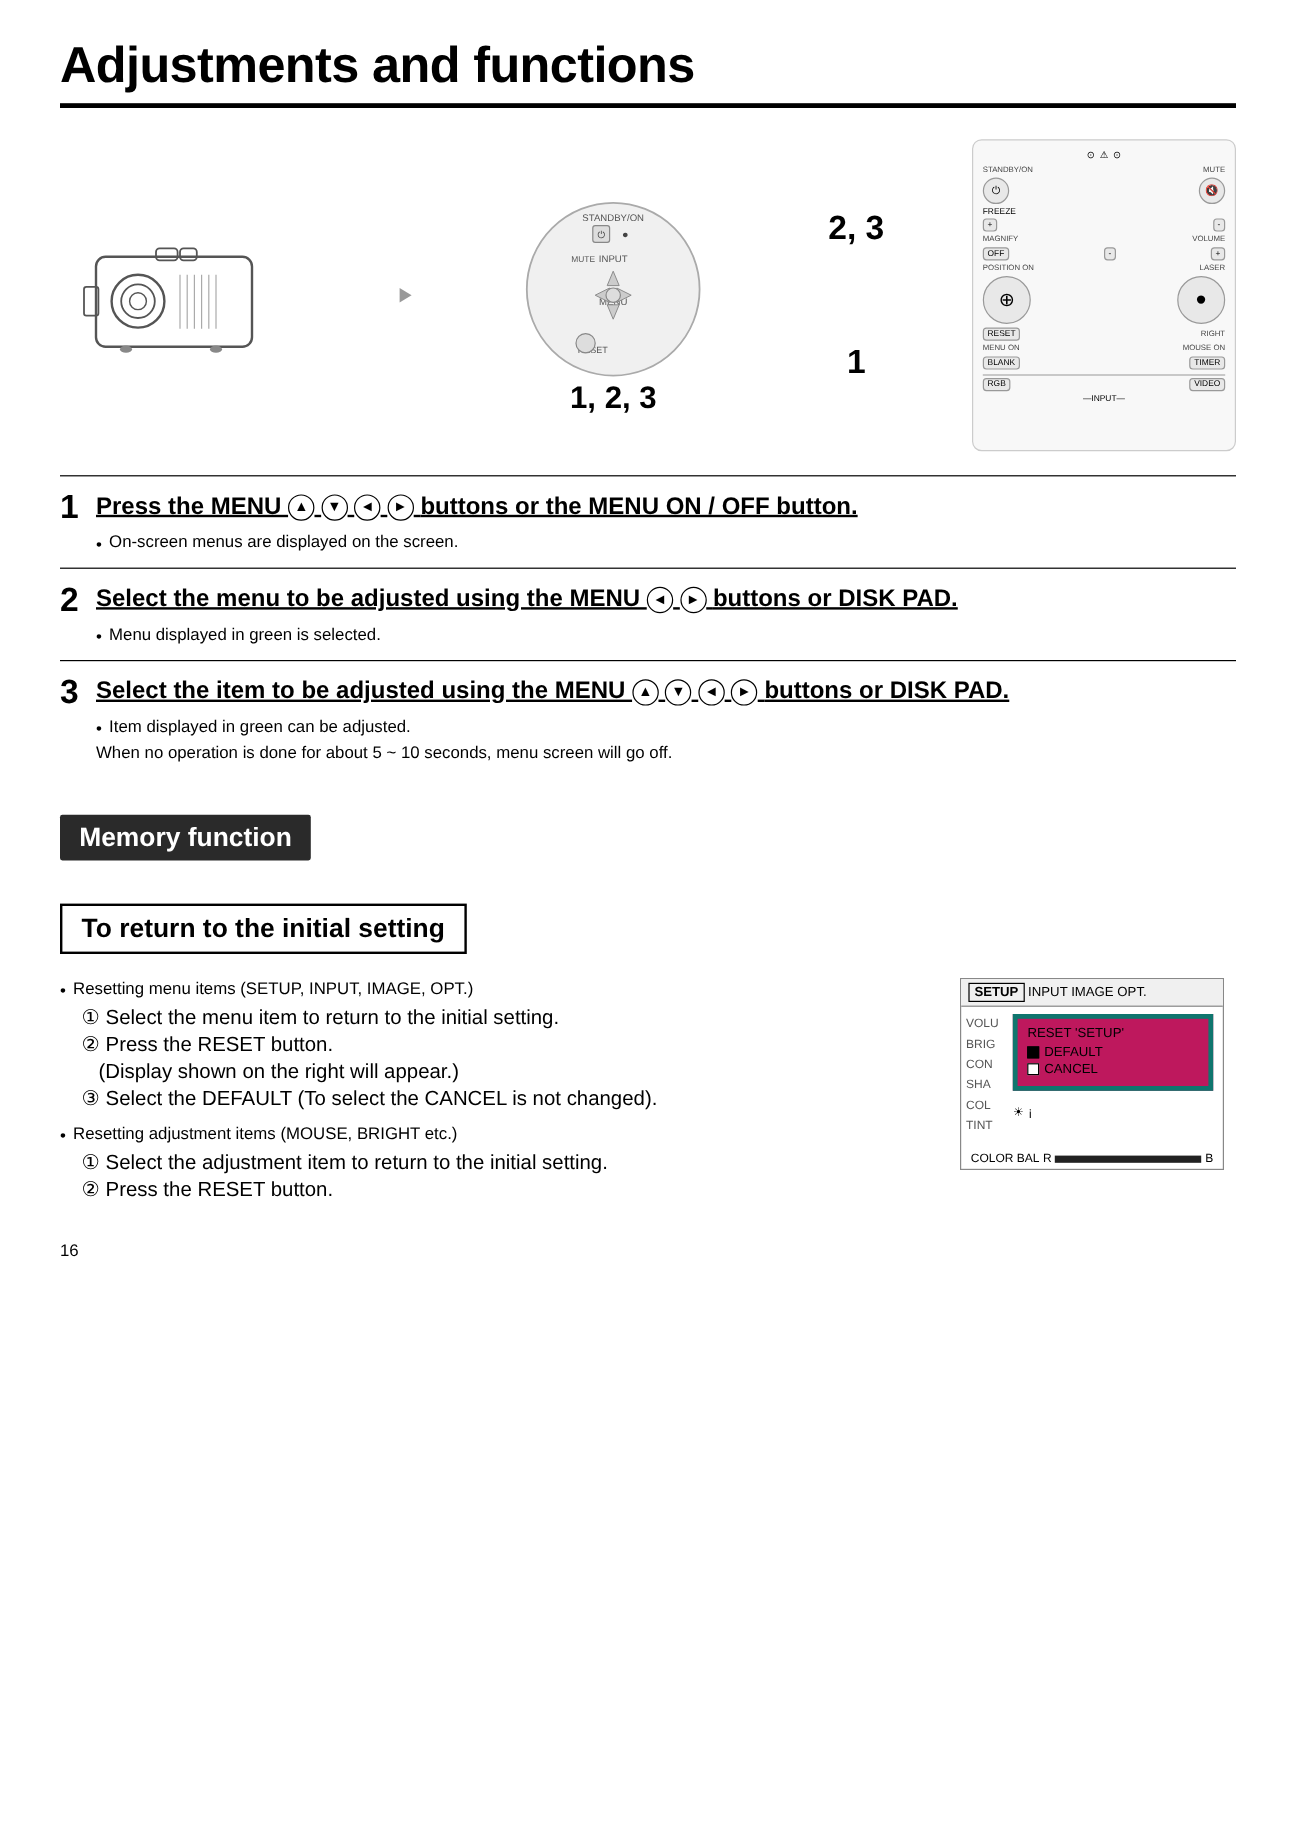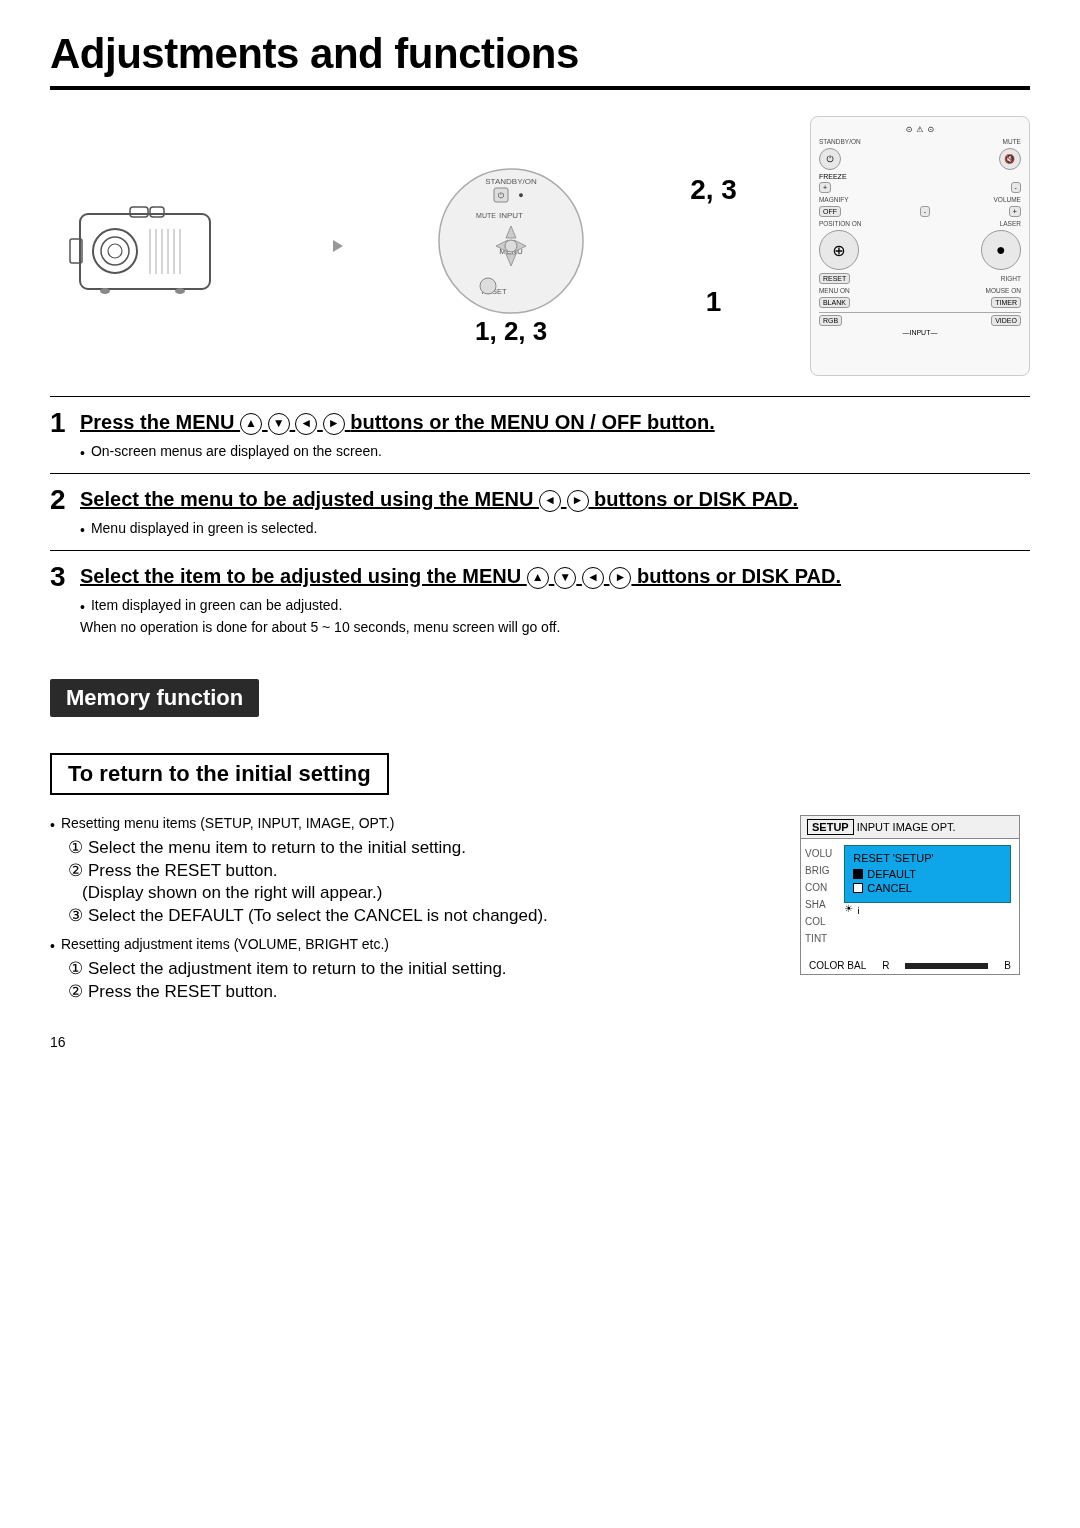--- a/index.html
+++ b/index.html
@@ -186,24 +186,24 @@
       padding: 1px 4px;
       font-weight: bold;
       display: inline-block;
     }
 
     .reset-dialog-body {
       padding: 6px 8px;
     }
 
     .reset-dialog-inner {
-      border: 1px solid #0f766e;
+      border: 4px solid #0f766e;
       padding: 6px 8px;
-      background: #0ea5e9;
-      margin-bottom: 0;
+      background: #be185d;
+      margin-bottom: 12px;
     }
 
     .reset-dialog-title {
       font-size: 11px;
       margin-bottom: 4px;
     }
 
     .reset-option {
       display: flex;
       align-items: center;
@@ -230,21 +230,21 @@
 
     .dialog-left-col {
       font-size: 10px;
       color: #555;
       line-height: 1.7;
     }
 
     .color-bar-row {
       display: flex;
       align-items: center;
-      gap: 16px;
+      gap: 3px;
       font-size: 10px;
       margin-top: 4px;
     }
 
     .color-bar {
       flex: 1;
       height: 6px;
       background: #222;
     }
 
@@ -520,21 +520,21 @@
       </div>
       <ul class="sub-list">
         <li data-marker=""><span>① Select the menu item to return to the initial setting.</span></li>
         <li data-marker=""><span>② Press the RESET button.</span></li>
         <li data-marker="" style="margin-left:14px;"><span>(Display shown on the right will appear.)</span></li>
         <li data-marker=""><span>③ Select the DEFAULT (To select the CANCEL is not changed).</span></li>
       </ul>
 
       <div class="bullet-item" style="margin-left:0;margin-top:10px;margin-bottom:4px;">
         <span class="bullet-dot">•</span>
-        <span>Resetting adjustment items (VOLUME, BRIGHT etc.)</span>
+        <span>Resetting adjustment items (MOUSE, BRIGHT etc.)</span>
       </div>
       <ul class="sub-list">
         <li data-marker=""><span>① Select the adjustment item to return to the initial setting.</span></li>
         <li data-marker=""><span>② Press the RESET button.</span></li>
       </ul>
     </div>
 
     <div class="bottom-right">
       <div class="reset-dialog">
         <div class="reset-dialog-header">

